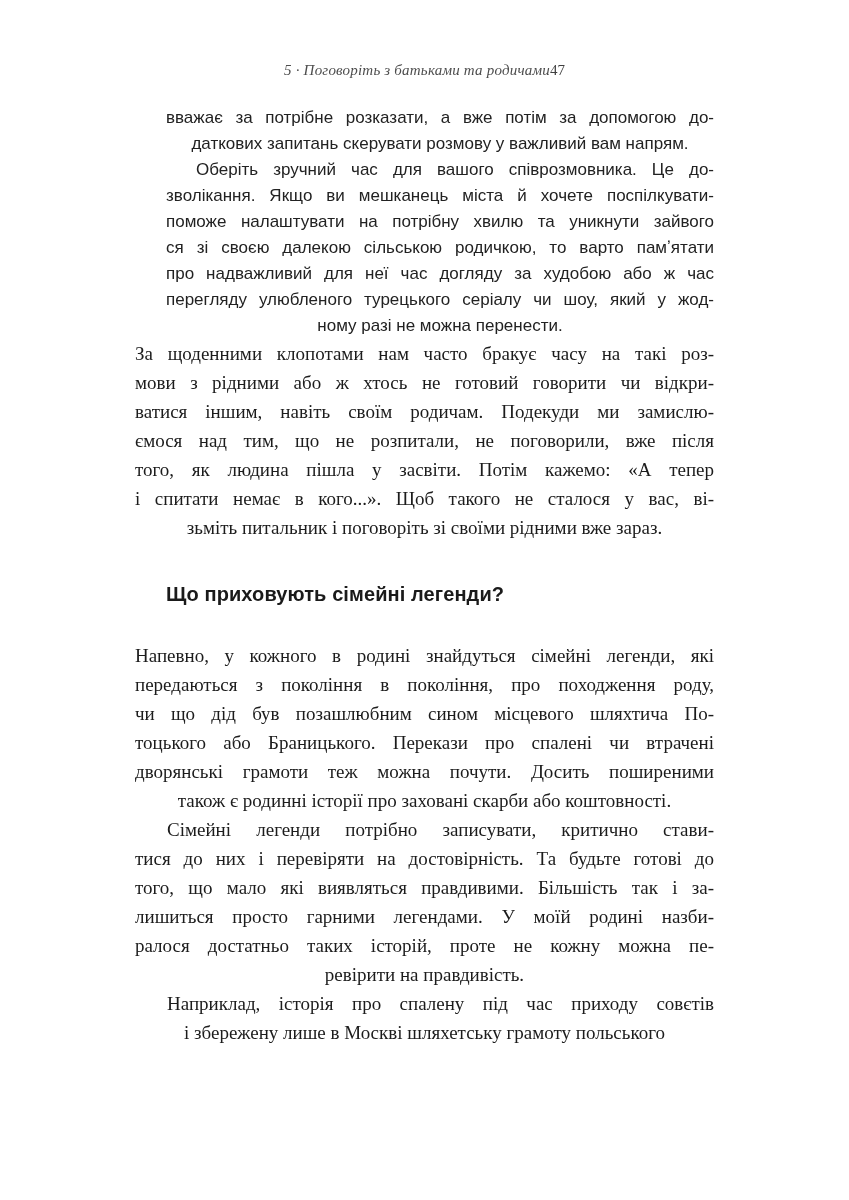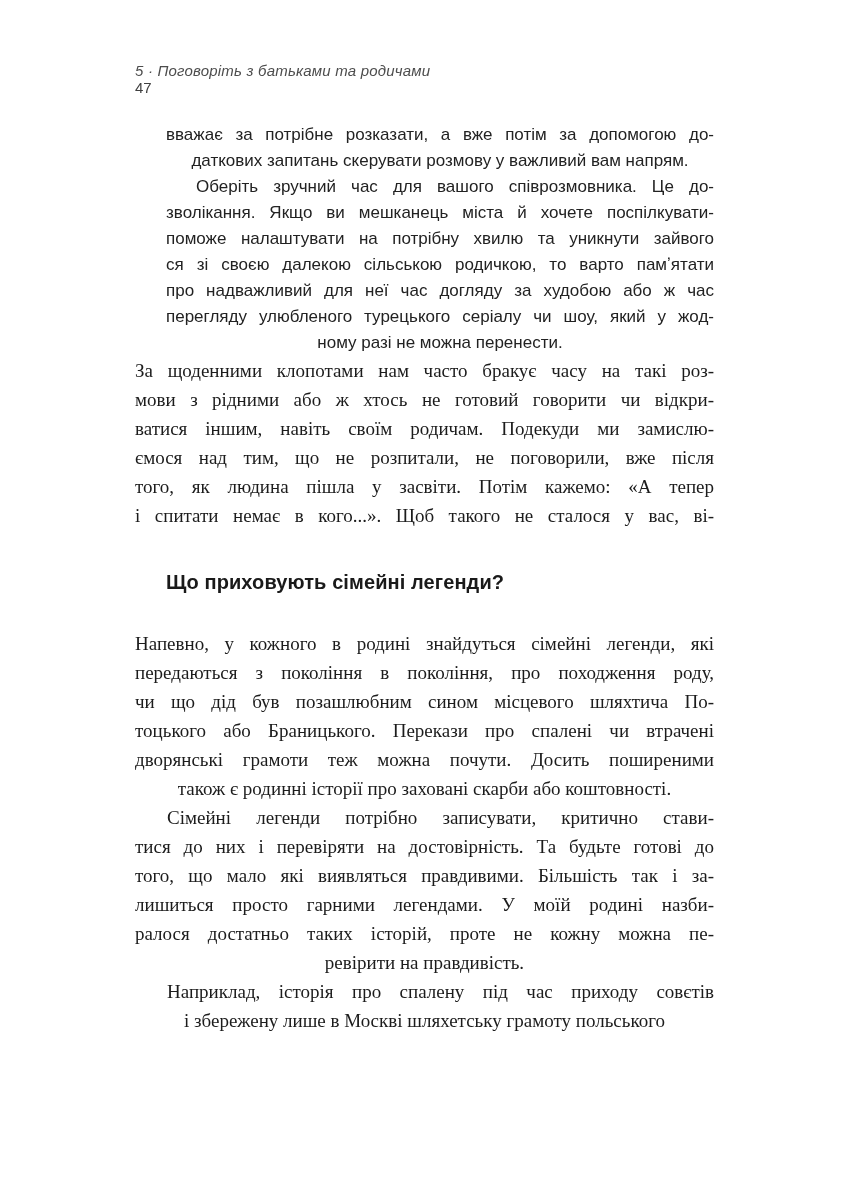--- a/index.html
+++ b/index.html
@@ -15,24 +15,23 @@
     box-sizing: border-box;
     padding: 62px 135px 0 135px;
     color: #1e1e1e;
     font-family: "Liberation Serif", "DejaVu Serif", serif;
     overflow: hidden;
   }
   .page-header {
     display: flex;
     justify-content: center;
     align-items: baseline;
-    font-family: Liberation Sans, sans-serif;
+    font-family: Liberation Serif, serif;
     font-size: 15px;
     color: #4d4d4d;
-    flex-direction: column;
   }
   .chapter { font-style: italic; letter-spacing: 0.2px; }
   .pagenum { font-style: normal; font-size: 15px; color: #3f3f3f; }
 
   
   .quote {
     margin-top: 26px;
     margin-left: 31px;
     font-family: "Liberation Sans", "DejaVu Sans", sans-serif;
     font-size: 17px;
@@ -100,20 +99,21 @@
     </section>
 
   <section class="bodytext">
       <div class="para">
         <div class="line">За щоденними клопотами нам часто бракує часу на такі роз-</div>
         <div class="line">мови з рідними або ж хтось не готовий говорити чи відкри-</div>
         <div class="line">ватися іншим, навіть своїм родичам. Подекуди ми замислю-</div>
         <div class="line">ємося над тим, що не розпитали, не поговорили, вже після</div>
         <div class="line">того, як людина пішла у засвіти. Потім кажемо: «А тепер</div>
         <div class="line">і спитати немає в кого...». Щоб такого не сталося у вас, ві-</div>
+        <div class="line last">зьміть питальник і поговоріть зі своїми рідними вже зараз.</div>
       </div>
     </section>
 
   <h2 class="section-heading">Що приховують сімейні легенди?</h2>
 
   <section class="bodytext">
       <div class="para">
         <div class="line">Напевно, у кожного в родині знайдуться сімейні легенди, які</div>
         <div class="line">передаються з покоління в покоління, про походження роду,</div>
         <div class="line">чи що дід був позашлюбним сином місцевого шляхтича По-</div>

